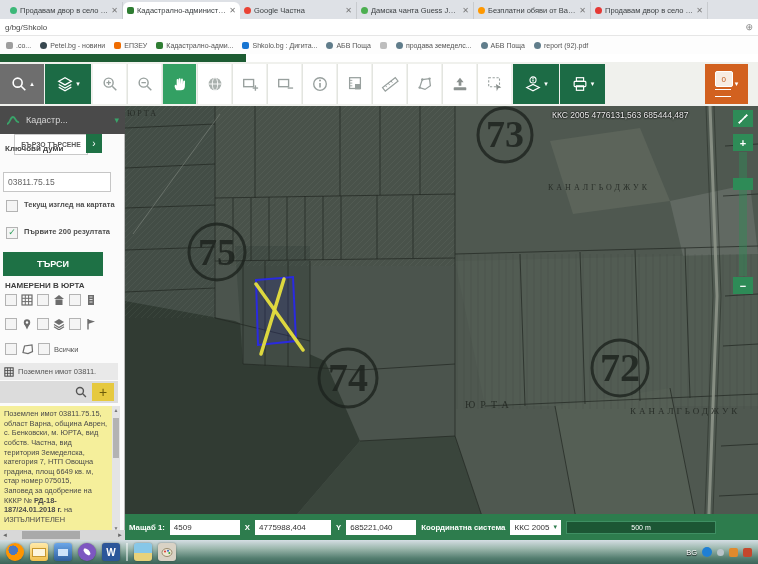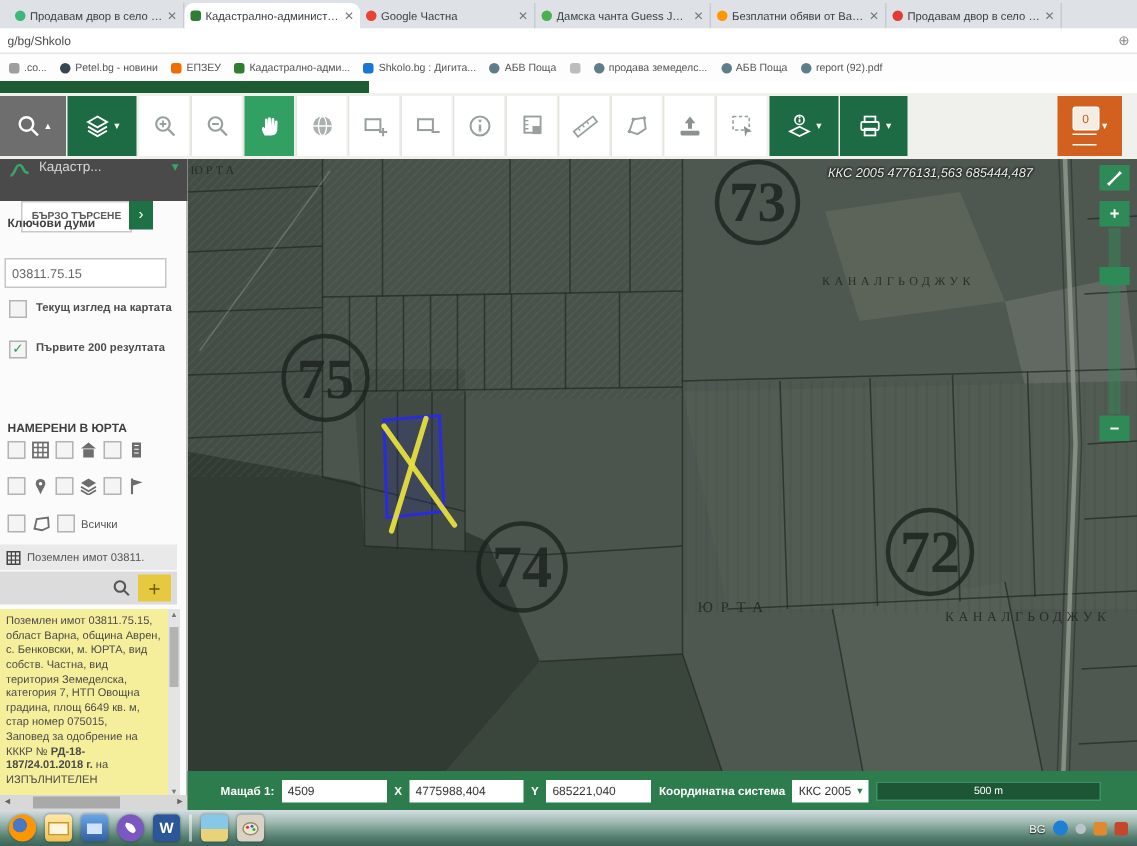--- a/index.html
+++ b/index.html
@@ -31,21 +31,21 @@
   .tb-dark{background:#6e6e6e;}
   .tb-green{background:#1c6b45;}
   .tb-active{background:#33a063;}
   .tb-orange{background:#d2611f;}
   .sep{position:absolute;top:2px;width:1px;height:40px;background:#e3e5e0;}
   #reports-badge{width:16px;height:14px;background:#f7ece2;border-radius:2px;color:#c05a1d;font-size:8px;
     display:flex;align-items:center;justify-content:center;border:1px solid #fff;}
   .rep-lines{width:16px;height:6px;border-top:1.5px solid #fff;border-bottom:1.5px solid #fff;margin-top:2px;}
   
   #sidebar{left:0;top:106px;width:125px;height:434px;background:#fbfbfb;border-right:1px solid #bbb;box-sizing:border-box;}
-  #panel-header{left:0;top:106px;width:125px;height:28px;background:#4a4a4a;display:flex;gap:6px;padding:0 6px;box-sizing:border-box;}
+  #panel-header{left:0;top:106px;width:125px;height:28px;background:#4a4a4a;display:flex;align-items:center;gap:6px;padding:0 6px;box-sizing:border-box;}
   #panel-header .ttl{color:#d6d6d6;font-size:9px;flex:1;}
   #panel-header .chev{color:#3aa46a;font-size:9px;}
   #quick-tab{left:14px;top:134px;width:72px;height:19px;background:#fff;border:1px solid #c9c9c9;
     font-size:6.8px;font-weight:bold;color:#5a5a5a;display:flex;align-items:center;justify-content:center;}
   #quick-next{left:86px;top:134px;width:16px;height:19px;background:#1e7145;color:#fff;font-size:10px;
     display:flex;align-items:center;justify-content:center;}
   .sb-label{font-size:8px;font-weight:bold;color:#3f3f3f;}
   #kw-input{left:3px;top:172px;width:98px;height:18px;border:1px solid #c6c6c6;font-size:8.5px;color:#666;padding:0 4px;font-family:"Liberation Sans",sans-serif;}
   .cbrow{position:absolute;left:6px;display:flex;gap:6px;align-items:flex-start;width:112px;}
   .cb{width:10px;height:10px;border:1px solid #b3b3b3;background:#f4f4f4;flex:none;font-size:9px;line-height:9px;
@@ -63,28 +63,28 @@
   #result-box{left:0px;top:406px;width:112px;height:126px;background:#f5ef9b;font-size:7.4px;color:#4a4a4a;
     line-height:1.3;padding:3px 4px;box-sizing:border-box;overflow:hidden;}
   #result-vscroll{left:112px;top:406px;width:8px;height:126px;background:#e4e4e4;}
   #result-vscroll .thumb{position:absolute;left:1px;top:12px;width:6px;height:40px;background:#b3b3b3;}
   #result-vscroll .ar{position:absolute;left:0;width:8px;height:8px;font-size:5px;color:#777;text-align:center;line-height:8px;}
   #sb-hscroll{left:0;top:530px;width:125px;height:10px;background:#d8d8d8;}
   #sb-hscroll .thumb{position:absolute;left:22px;top:1px;width:58px;height:8px;background:#a9a9a9;}
   #sb-hscroll .ar{position:absolute;top:0;width:10px;height:10px;font-size:6px;color:#666;text-align:center;line-height:10px;}
   
   #map{left:125px;top:106px;width:633px;height:434px;background:#4b544d;overflow:hidden;}
-  #coords-readout{left:552px;top:110px;font-size:8.5px;color:#ededed;text-shadow:0 0 2px #000,0 0 2px #000;font-style:italic;}
+  #coords-readout{left:552px;top:110px;font-size:8.5px;color:#ededed;text-shadow:0 0 2px #000,0 0 2px #000;}
   .zbtn{position:absolute;left:733px;width:20px;height:17px;background:#2e8b57;color:#fff;display:flex;
     align-items:center;justify-content:center;font-size:11px;font-weight:bold;}
   #zoom-track{left:739px;top:152px;width:8px;height:124px;background:rgba(46,139,87,.45);}
   #zoom-handle{left:733px;top:178px;width:20px;height:12px;background:#2e8b57;}
   
   #statusbar{left:125px;top:514px;width:633px;height:26px;background:#2d7c4d;display:flex;align-items:center;
-    gap:5px;padding:0 22px;box-sizing:border-box;}
+    gap:5px;padding:0 4px;box-sizing:border-box;}
   #statusbar .slab{color:#fff;font-size:7.8px;font-weight:bold;white-space:nowrap;}
   .sinput{height:15px;border:none;background:#fff;font-size:8px;color:#333;padding:0 4px;font-family:"Liberation Sans",sans-serif;}
   #crs-select{height:15px;background:#fff;font-size:8px;color:#333;display:flex;align-items:center;gap:4px;padding:0 4px;}
   #scalebar{width:148px;height:11px;background:#1c5634;border:1px solid #3f8f63;color:#fff;font-size:7px;
     display:flex;align-items:center;justify-content:center;}
   
   #taskbar{left:0;top:540px;width:758px;height:24px;
     background:linear-gradient(180deg,#d5dee4 0%,#9db8ae 35%,#557f71 75%,#3c6458 100%);
     display:flex;align-items:center;gap:6px;padding:0 6px;box-sizing:border-box;}
   .tkicon{width:18px;height:18px;border-radius:3px;display:flex;align-items:center;justify-content:center;
@@ -452,20 +452,21 @@
   <input id="kw-input" class="abs" value="03811.75.15" style="">
 
   <div class="cbrow" style="top:200px">
     <span class="cb"></span>
     <span class="cl">Текущ изглед на картата</span>
   </div>
   <div class="cbrow" style="top:227px">
     <span class="cb">✓</span>
     <span class="cl">Първите 200 резултата</span>
   </div>
+  <button id="search-btn" class="abs">ТЪРСИ</button>
 
   <div id="found-heading" class="abs sb-label">НАМЕРЕНИ В ЮРТА</div>
 
   <div class="iconrow" style="top:294px">
     <span class="cb"></span>
     <svg class="sic" width="12" height="12" viewBox="0 0 12 12">
         <rect x="1" y="1" width="10" height="10" fill="none" stroke="#6d6d6d" stroke-width="1.2"></rect>
         <line x1="4.3" y1="1" x2="4.3" y2="11" stroke="#6d6d6d"></line>
         <line x1="7.6" y1="1" x2="7.6" y2="11" stroke="#6d6d6d"></line>
         <line x1="1" y1="4.3" x2="11" y2="4.3" stroke="#6d6d6d"></line>

